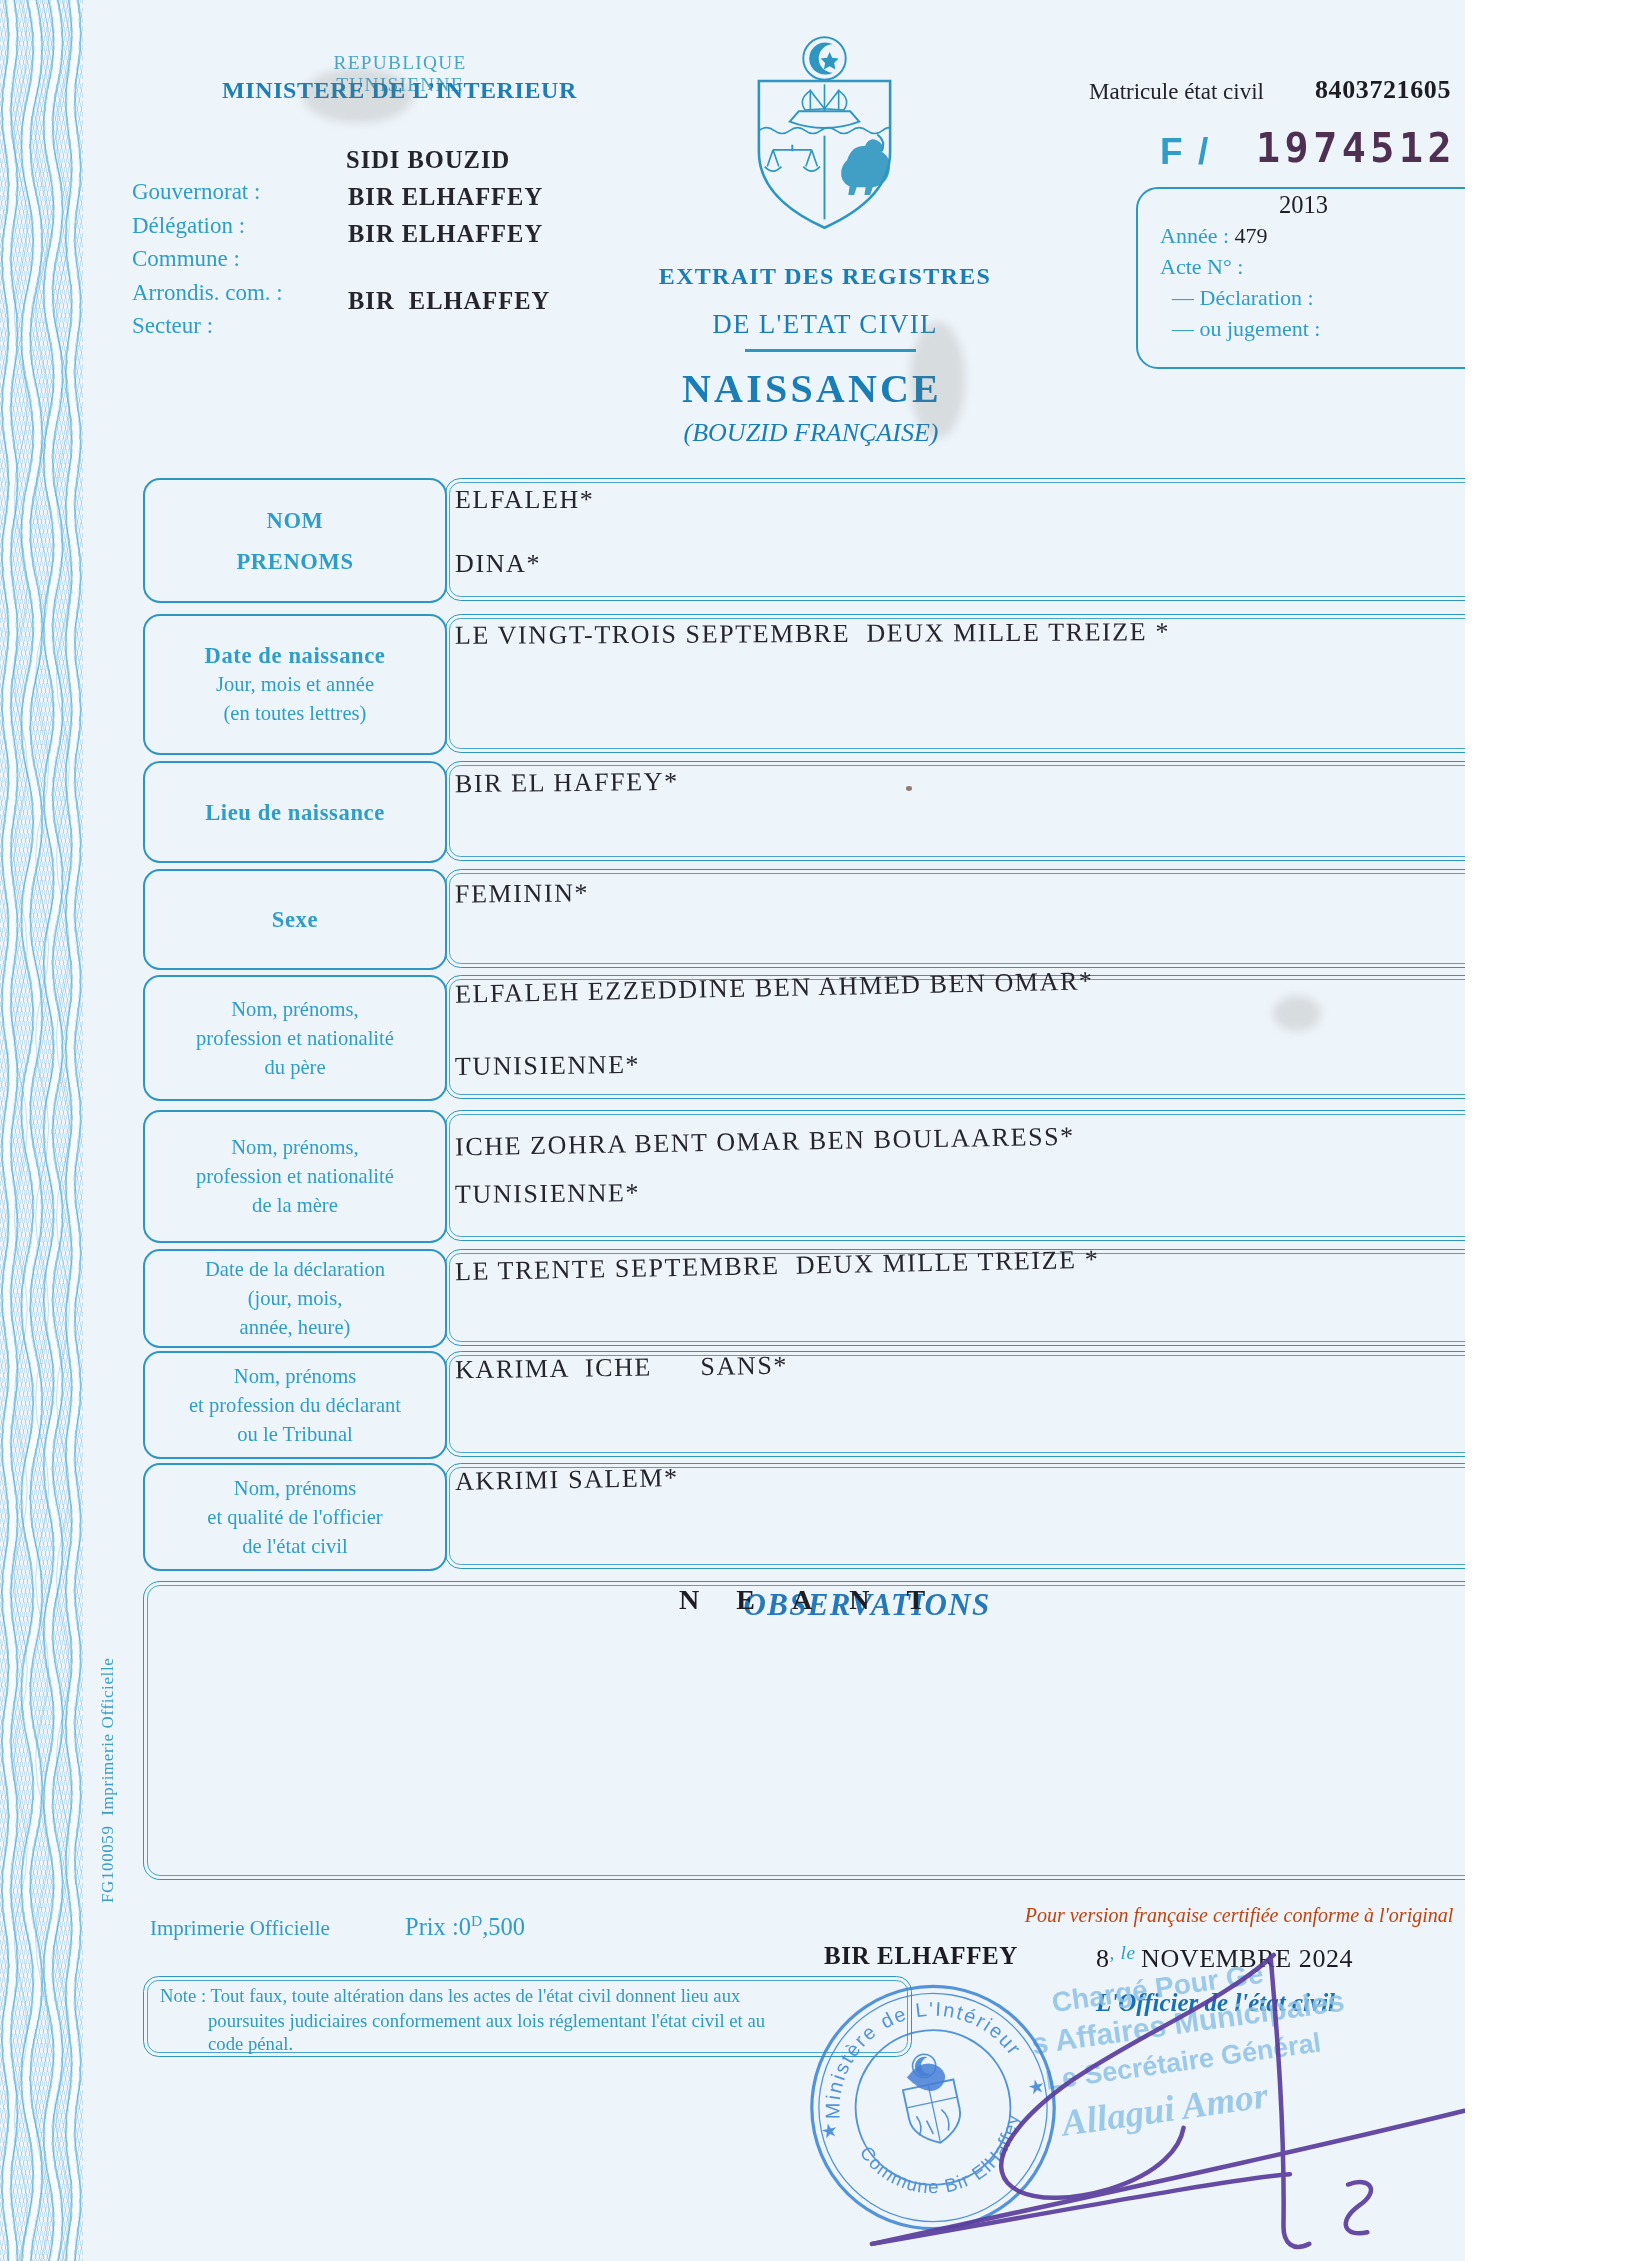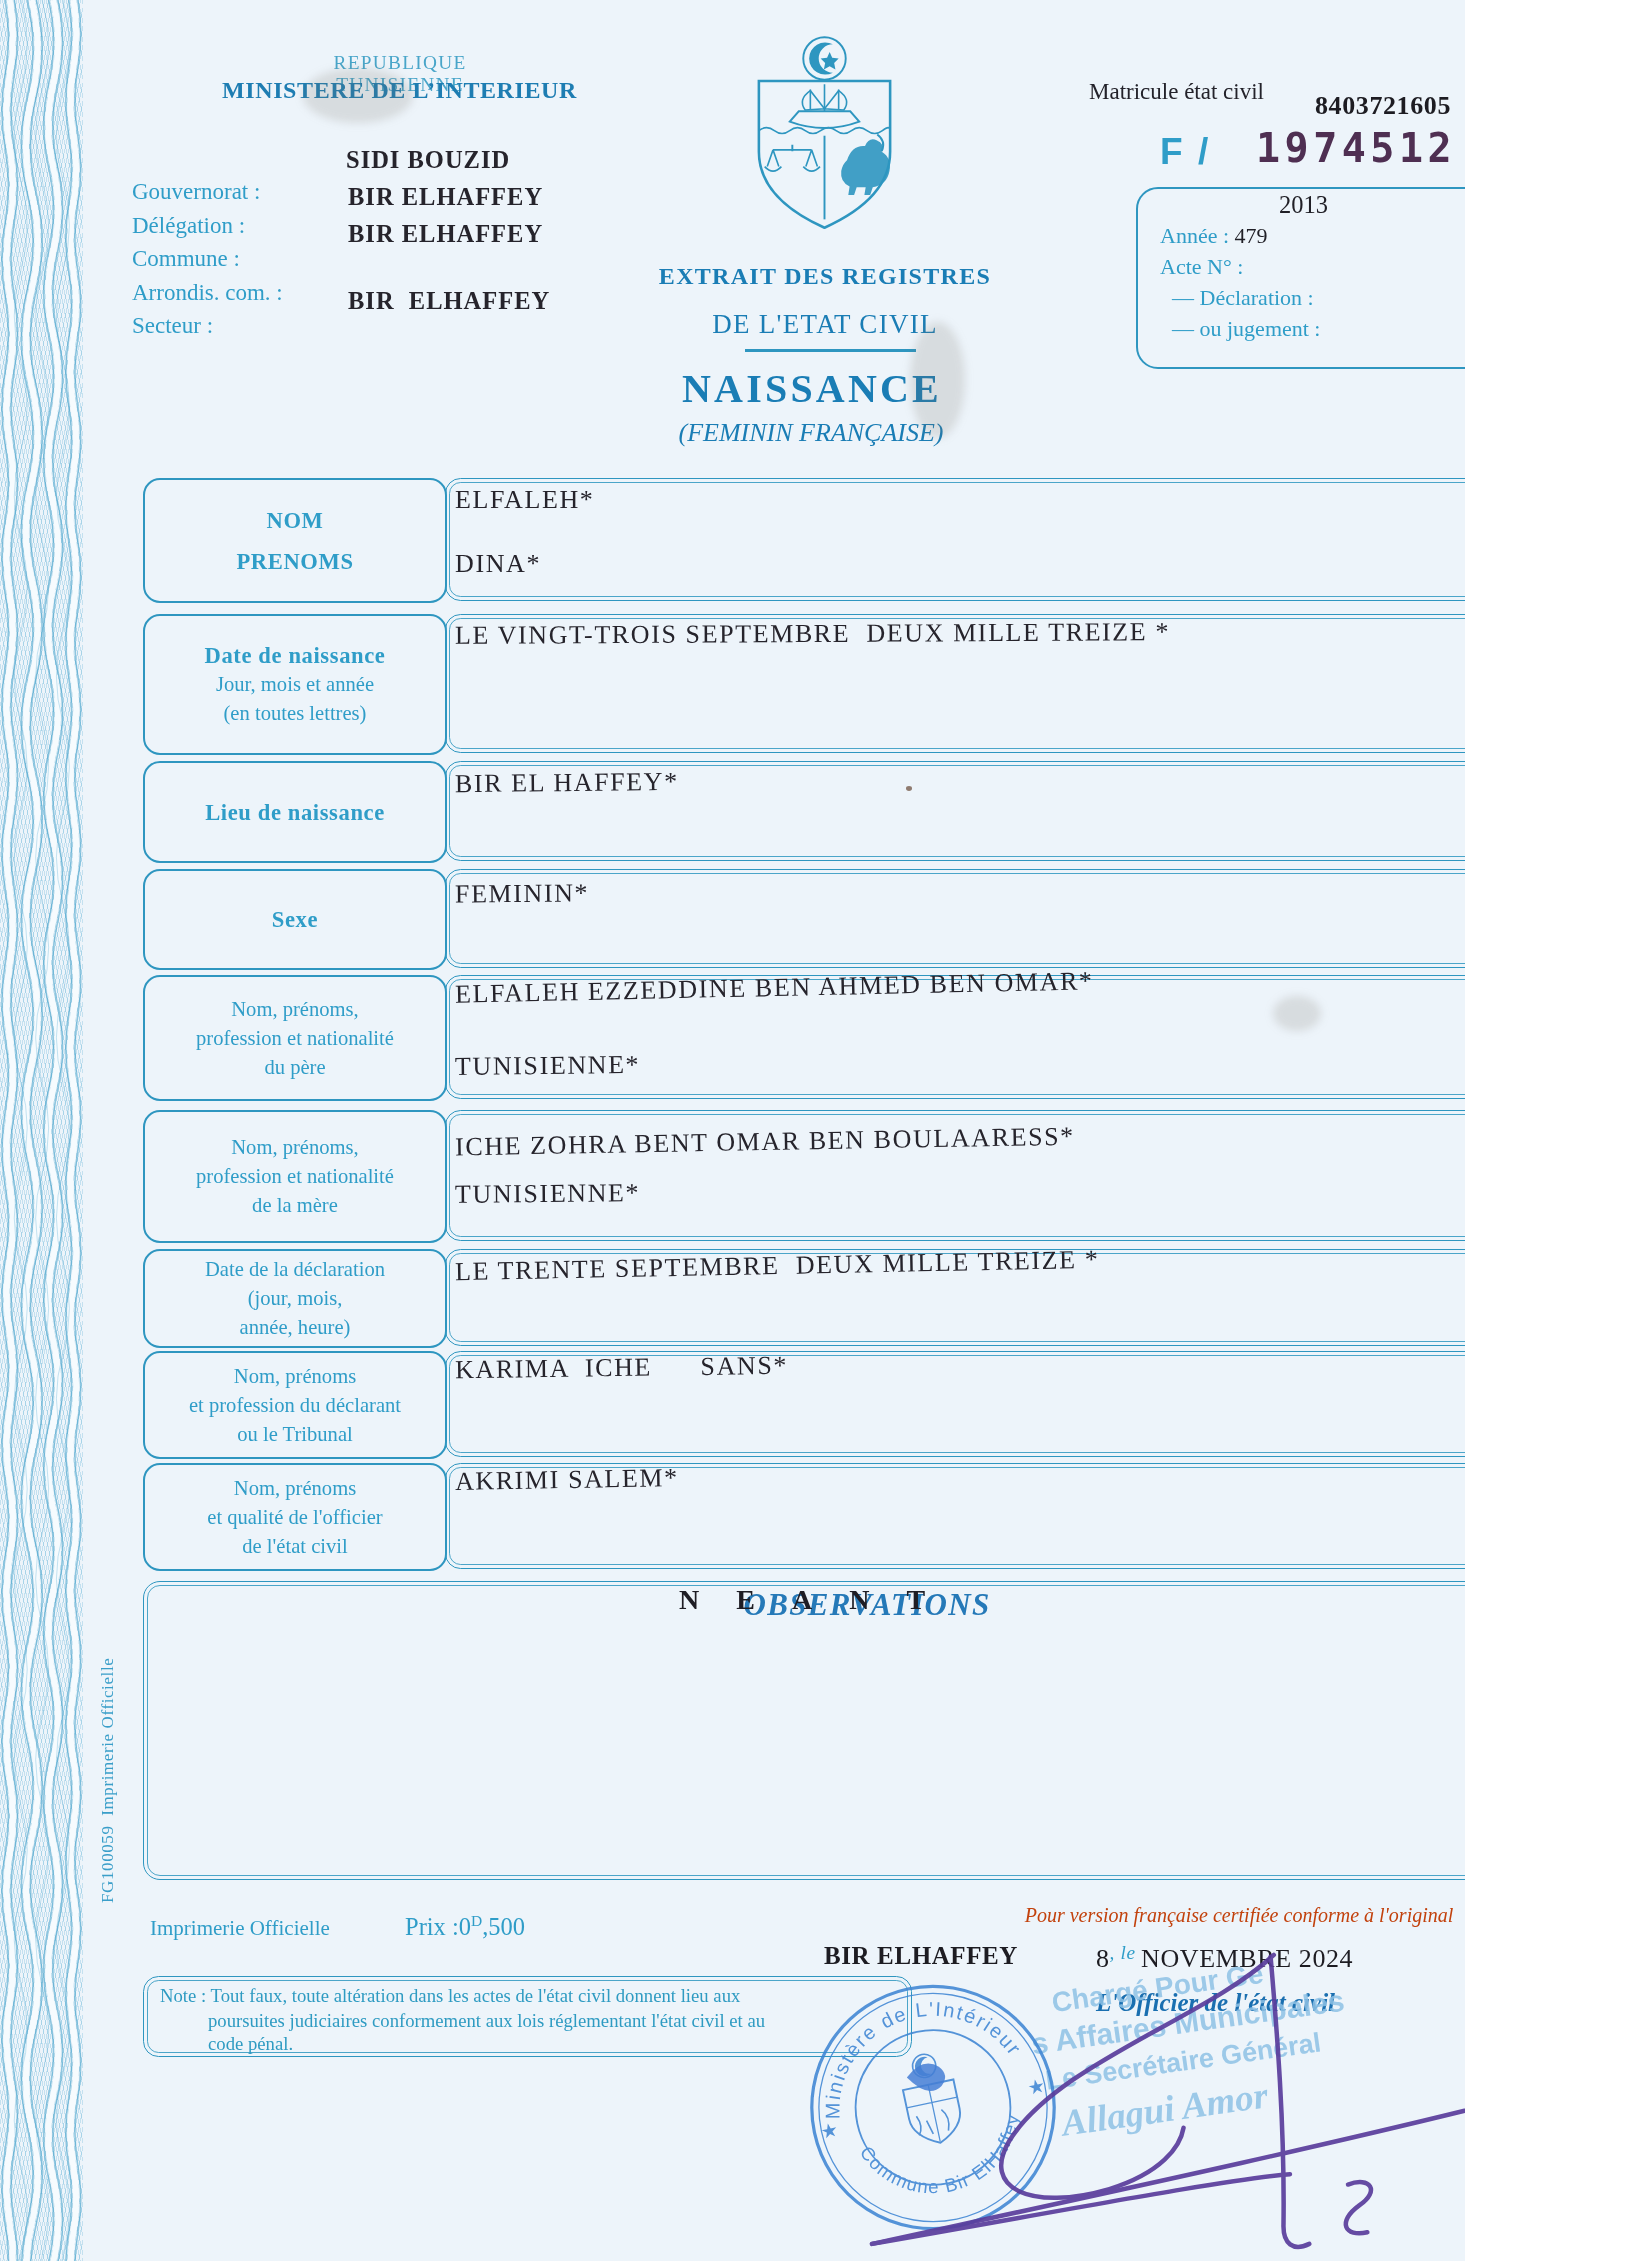--- a/index.html
+++ b/index.html
@@ -16,21 +16,21 @@
   .guil.left{left:0;width:83px;}
   .guil.right{left:1523px;width:75px;}
   .guil svg{position:absolute;left:0;top:0;}
   .hdr-rep{position:absolute;left:271px;top:52px;width:258px;text-align:center;font-size:19.3px;
         letter-spacing:1.3px;color:#49a5c9;}
   .hdr-min{position:absolute;left:219px;top:77px;width:361px;text-align:center;font-size:24px;
         font-weight:bold;letter-spacing:0.6px;color:#1e7db2;}
   .reg-label{position:absolute;left:132px;font-size:23px;color:#2f9dc8;}
   .reg-value{position:absolute;font-size:24.5px;font-weight:600;color:#26242c;letter-spacing:1px;white-space:pre;}
   .matric-label{position:absolute;left:1089px;top:79px;font-size:23px;color:#23222a;}
-  .matric-value{position:absolute;left:1315px;top:75px;font-size:26px;font-weight:bold;color:#1d1c22;letter-spacing:0.6px;margin-top:16px;}
+  .matric-value{position:absolute;left:1315px;top:75px;font-size:26px;font-weight:bold;color:#1d1c22;letter-spacing:0.6px;}
   .serial-f{position:absolute;left:1160px;top:131px;font-size:37px;font-weight:bold;color:#2f9dc8;
         font-family:"Liberation Sans",sans-serif;letter-spacing:2.6px;}
   .serial-num{position:absolute;left:1256px;top:125px;font-size:40px;font-weight:bold;color:#4f2f52;
         font-family:"DejaVu Sans Mono",monospace;letter-spacing:4.5px;}
   .acte-box{position:absolute;left:1136px;top:187px;width:374px;height:178px;border:2.6px solid #2e96c0;
         border-radius:22px;}
   .acte-year{position:absolute;left:1136px;top:191px;width:335px;text-align:center;font-size:24.5px;color:#201f26;}
   .acte-line{position:absolute;font-size:22px;color:#2f9dc8;white-space:pre;}
   .acte-val{color:#201f26;}
   
@@ -177,21 +177,21 @@
   <div class="acte-year">2013</div>
   <div class="acte-line" style="left:1160px;top:223px"><span>Année : </span><span class="acte-val">479</span></div>
   <div class="acte-line" style="left:1160px;top:254px">Acte N° :</div>
   <div class="acte-line" style="left:1172px;top:285px">— Déclaration :</div>
   <div class="acte-line" style="left:1172px;top:316px">— ou jugement :</div>
 
   <div class="title1">EXTRAIT DES REGISTRES</div>
   <div class="title2">DE L'ETAT CIVIL</div>
   <div class="title-rule"></div>
   <div class="title3">NAISSANCE</div>
-  <div class="title4">(FEMININ FRANÇAISE)</div>
+  <div class="title4">(BOUZID FRANÇAISE)</div>
 
   <div class="lbox r1" style="top:478px;height:121px">
     <div class="ll big">NOM</div>
     <div class="ll big">PRENOMS</div>
   </div>
   <div class="vbox" style="top:478px;height:121px">
     <div class="val" style="top:6.4px">ELFALEH*</div>
     <div class="val" style="top:70px">DINA*</div>
   </div>
 

